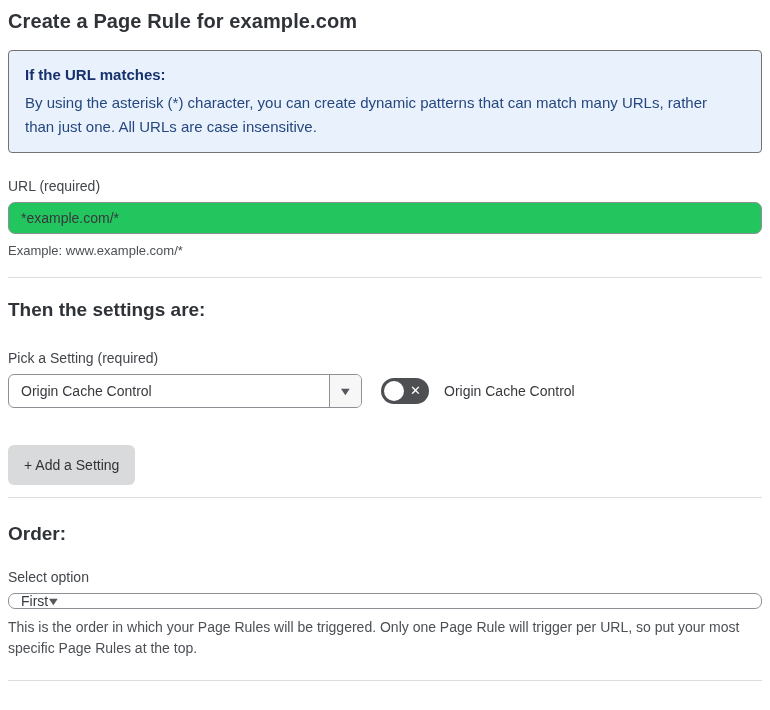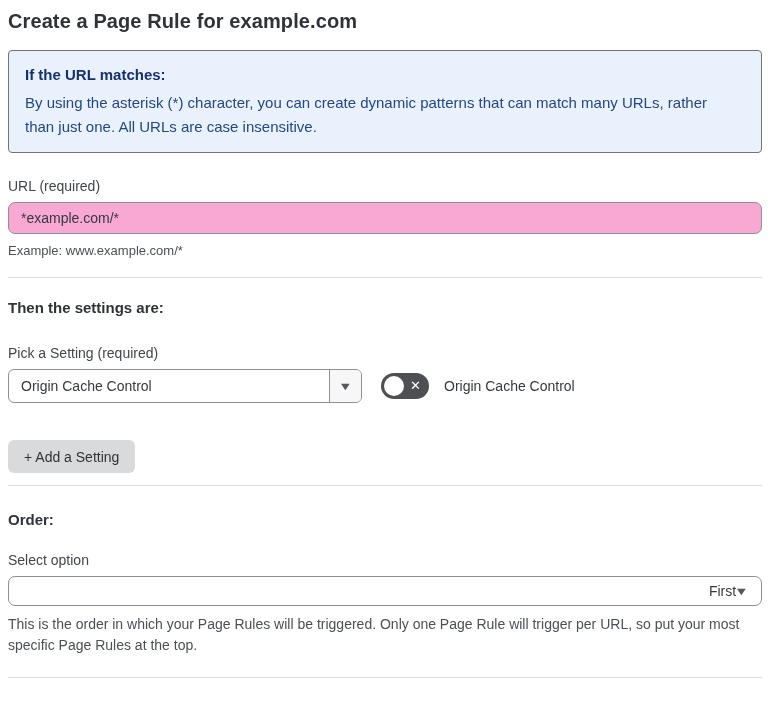--- a/index.html
+++ b/index.html
@@ -41,33 +41,33 @@
   .info-link .link-period { color:#26477f; }
 
   .field-label {
     font-size:14px; color:#42464b; margin-bottom:8px;
   }
   .text-input {
     width:754px; height:32px;
     border:1px solid #8d9095; border-radius:7px;
     font-family:"Liberation Sans", sans-serif;
     font-size:14px; color:#36393d;
-    padding:0 12px; background:#f9a8d4; outline:none; display:block;
+    padding:0 12px; background:#22c55e; outline:none; display:block;
   }
   .helper-text {
     font-size:13px; color:#4c5055; margin-top:9px;
   }
 
   .divider { border:none; border-top:1px solid #dcdddf; height:0; }
   .divider.d1 { margin:19px 0 21px 0; }
   .divider.d2 { margin:12px 0 25px 0; }
   .divider.d3 { margin:21px 0 16px 0; }
 
   .section-heading {
-    font-size:15px; font-weight:bold; color:#2f3338;
+    font-size:19px; font-weight:bold; color:#2f3338;
     margin-bottom:29px;
   }
   .section-heading.order { margin-bottom:24px; }
 
   .setting-row { display:flex; align-items:center; }
 
   .select-split {
     width:354px; height:34px;
     border:1px solid #8d9095; border-radius:6px;
     display:flex; align-items:stretch; background:#fff;
@@ -99,33 +99,33 @@
   }
   .toggle .close-glyph {
     position:absolute; right:8px; top:50%;
     transform:translateY(-52%);
     color:#ffffff; font-size:13px; line-height:1;
   }
   .toggle-label { font-size:14px; color:#36393d; margin-left:15px; }
 
   .btn {
     display:inline-flex; align-items:center; justify-content:center;
-    height:33px; border:none; border-radius:6px;
+    height:40px; border:none; border-radius:6px;
     font-family:"Liberation Sans", sans-serif;
     font-size:14px; cursor:pointer; padding:7px 16px;
   }
   .btn.gray { background:#d9dadb; color:#303336; }
   .btn.add { margin-top:37px; }
 
   .select-full {
-    width:754px; height:30px;
+    width:754px; height:16px;
     border:1px solid #8d9095; border-radius:7px;
     display:flex; align-items:center; background:#fff;
     padding:0 14px 0 12px; cursor:pointer;
-    justify-content:flex-end;
+    justify-content:flex-start;
   }
   .select-full .select-value { font-size:14px; color:#36393d; }
 
   .order-help {
     font-size:14px; color:#4c5055; line-height:21px;
     margin-top:8px; max-width:754px;
   }
 </style>
 </head>
 <body>

